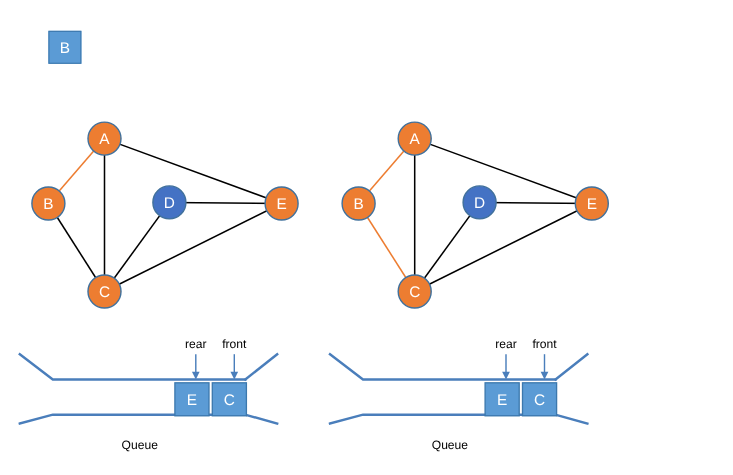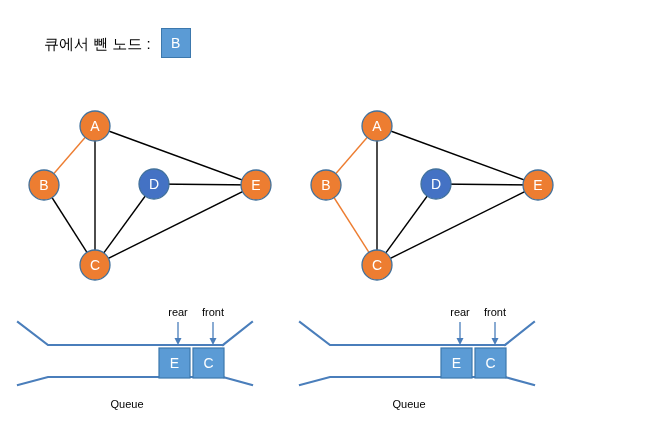--- a/index.html
+++ b/index.html
@@ -54,21 +54,20 @@
     fill:#000000;font-family:"Liberation Sans","DejaVu Sans",sans-serif;
     font-size:11px;text-anchor:middle;
   }
 </style>
 </head>
 <body>
 
 <div class="stage">
 
   <div class="title-row">
-    <span class="title-text">큐에서 뺀 노드 :</span>
     <span class="title-chip">B</span>
   </div>
 
   <svg width="666" height="432">
     <g>
       <line class="edge-hl" x1="95" y1="126" x2="44" y2="185"></line>
       <line class="edge" x1="95" y1="126" x2="95" y2="265"></line>
       <line class="edge" x1="95" y1="126" x2="256" y2="185"></line>
       <line class="edge" x1="44" y1="185" x2="95" y2="265"></line>
       <line class="edge" x1="95" y1="265" x2="154" y2="184"></line>

